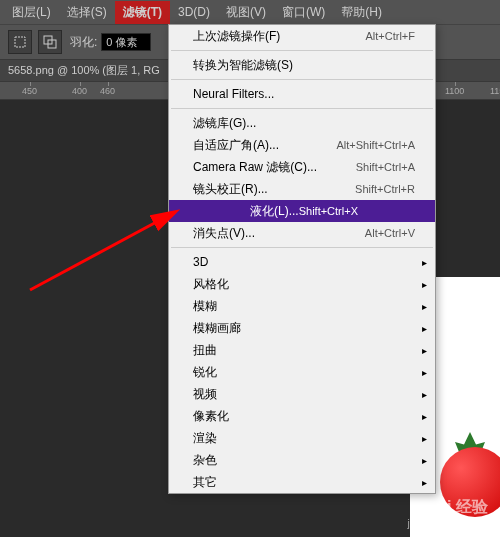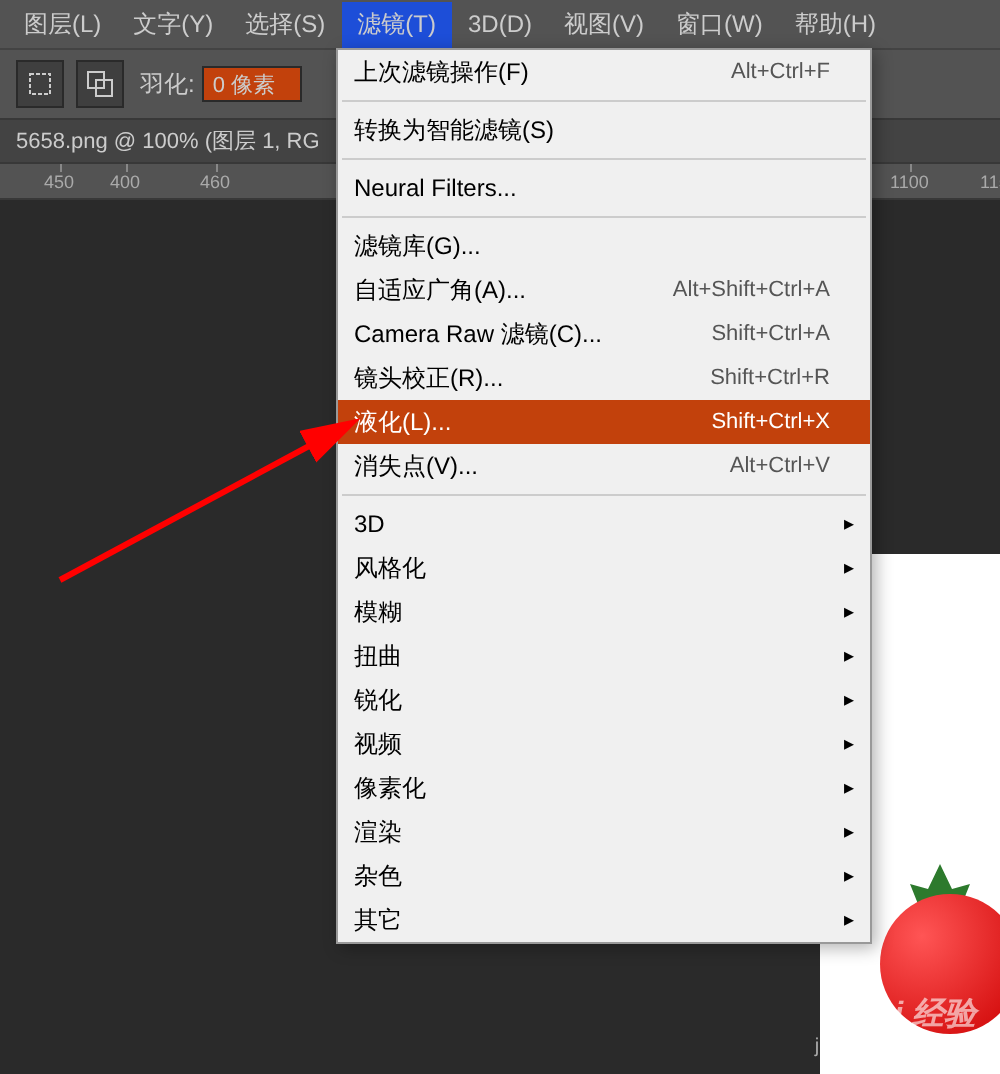--- a/index.html
+++ b/index.html
@@ -1,58 +1,57 @@
 <!DOCTYPE html>
 <html><head>
   <meta charset="utf-8">
   <style>
     * { margin: 0; padding: 0; box-sizing: border-box; font-family: "Microsoft YaHei", Arial, sans-serif; }
     body { background: #535353; width: 500px; height: 537px; overflow: hidden; position: relative; }
     
     .menubar { background: #535353; height: 24px; display: flex; align-items: center; padding-left: 4px; font-size: 12px; color: #ccc; }
     .menu-item { padding: 3px 8px; cursor: pointer; }
-    .menu-item.active { background: #1d4ed8; }
+    .menu-item.active { background: #b91c1c; font-weight: bold; }
     
     .toolbar { background: #535353; height: 36px; border-top: 1px solid #434343; border-bottom: 1px solid #383838; display: flex; align-items: center; padding-left: 8px; font-size: 12px; color: #ccc; }
     .tool-icon { width: 24px; height: 24px; background: #3f3f3f; border: 1px solid #2a2a2a; margin-right: 6px; display: flex; align-items: center; justify-content: center; }
     .tool-icon svg { fill: #ccc; }
     .tool-label { margin-left: 2px; margin-right: 4px; }
-    .tool-input { background: #c2410c; border: 1px solid #2a2a2a; color: #ccc; width: 50px; padding: 2px 4px; font-size: 11px; }
+    .tool-input { background: #000000; border: 1px solid #2a2a2a; color: #ccc; width: 50px; padding: 2px 4px; font-size: 11px; }
     
     .doc-tab { background: #434343; height: 22px; display: flex; align-items: center; padding-left: 8px; font-size: 11px; color: #ccc; border-bottom: 1px solid #383838; }
     
     .ruler-h { background: #535353; height: 18px; display: flex; font-size: 9px; color: #aaa; position: relative; border-bottom: 1px solid #383838; }
     .ruler-tick { position: absolute; top: 4px; font-size: 9px; }
     .ruler-tick::before { content: ''; position: absolute; top: -4px; left: 50%; width: 1px; height: 4px; background: #888; }
     
     .canvas-area { background: #2a2a2a; height: 437px; position: relative; }
     .canvas-content { position: absolute; right: 0; bottom: 0; width: 90px; height: 260px; background: #fff; }
     .fruit { position: absolute; right: 0; bottom: 20px; width: 60px; height: 100px; }
     .fruit-body { position: absolute; bottom: 0; right: -10px; width: 70px; height: 70px; background: radial-gradient(circle at 30% 30%, #ff5555, #cc0000); border-radius: 50%; }
     .fruit-top { position: absolute; bottom: 60px; right: 15px; width: 30px; height: 25px; background: #2d7a2d; clip-path: polygon(20% 100%, 0% 40%, 30% 50%, 50% 0%, 70% 50%, 100% 40%, 80% 100%); }
     
     .dropdown { position: absolute; top: 24px; left: 168px; width: 268px; background: #f0f0f0; border: 1px solid #999; box-shadow: 2px 2px 8px rgba(0,0,0,0.3); font-size: 12px; color: #000; z-index: 100; }
-    .dd-item { display: flex; justify-content: space-between; align-items: center; padding: 4px 20px 4px 8px; height: 22px; cursor: pointer; position: relative; }
-    .dd-item.highlighted { background: #c2410c; color: #fff; }
+    .dd-item { display: flex; justify-content: space-between; align-items: center; padding: 4px 20px 4px 24px; height: 22px; cursor: pointer; position: relative; }
+    .dd-item.highlighted { background: #4c1d95; color: #fff; justify-content: center; }
     .dd-item.has-sub::after { content: '▸'; position: absolute; right: 8px; font-size: 10px; }
     .dd-sep { height: 1px; background: #ccc; margin: 3px 2px; }
     .dd-shortcut { color: #555; font-size: 11px; }
     .dd-item.highlighted .dd-shortcut { color: #fff; }
     
     .arrow { position: absolute; top: 120px; left: 20px; width: 180px; height: 180px; z-index: 200; pointer-events: none; }
     
     .watermark { position: absolute; bottom: 8px; right: 12px; color: rgba(255,255,255,0.6); font-size: 10px; text-align: right; z-index: 50; }
-    .watermark-main { font-size: 16px; font-weight: bold; font-style: italic; }
+    .watermark-main { font-size: 16px; font-weight: bold; }
   </style>
 </head>
 <body>
 
 <div class="menubar">
   <div class="menu-item">图层(L)</div>
-  <div class="menu-item">文字(Y)</div>
   <div class="menu-item">选择(S)</div>
   <div class="menu-item active">滤镜(T)</div>
   <div class="menu-item">3D(D)</div>
   <div class="menu-item">视图(V)</div>
   <div class="menu-item">窗口(W)</div>
   <div class="menu-item">帮助(H)</div>
 </div>
 
 <div class="toolbar">
   <div class="tool-icon">
@@ -67,21 +66,21 @@
       </svg>
   </div>
   <span class="tool-label">羽化:</span>
   <input class="tool-input" value="0 像素" style="">
 </div>
 
 <div class="doc-tab">5658.png @ 100% (图层 1, RG</div>
 
 <div class="ruler-h">
   <span class="ruler-tick" style="left:22px">450</span>
-  <span class="ruler-tick" style="left:55px">400</span>
+  <span class="ruler-tick" style="left:72px">400</span>
   <span class="ruler-tick" style="left:100px">460</span>
   <span class="ruler-tick" style="left:445px">1100</span>
   <span class="ruler-tick" style="left:490px">1150</span>
 </div>
 
 <div class="canvas-area">
   <div class="canvas-content">
     <div class="fruit">
       <div class="fruit-top"></div>
       <div class="fruit-body"></div>
@@ -130,20 +129,23 @@
     <div class="dd-item has-sub">
       <span>3D</span>
     </div>
     <div class="dd-item has-sub">
       <span>风格化</span>
     </div>
     <div class="dd-item has-sub">
       <span>模糊</span>
     </div>
     <div class="dd-item has-sub">
+      <span>模糊画廊</span>
+    </div>
+    <div class="dd-item has-sub">
       <span>扭曲</span>
     </div>
     <div class="dd-item has-sub">
       <span>锐化</span>
     </div>
     <div class="dd-item has-sub">
       <span>视频</span>
     </div>
     <div class="dd-item has-sub">
       <span>像素化</span>

